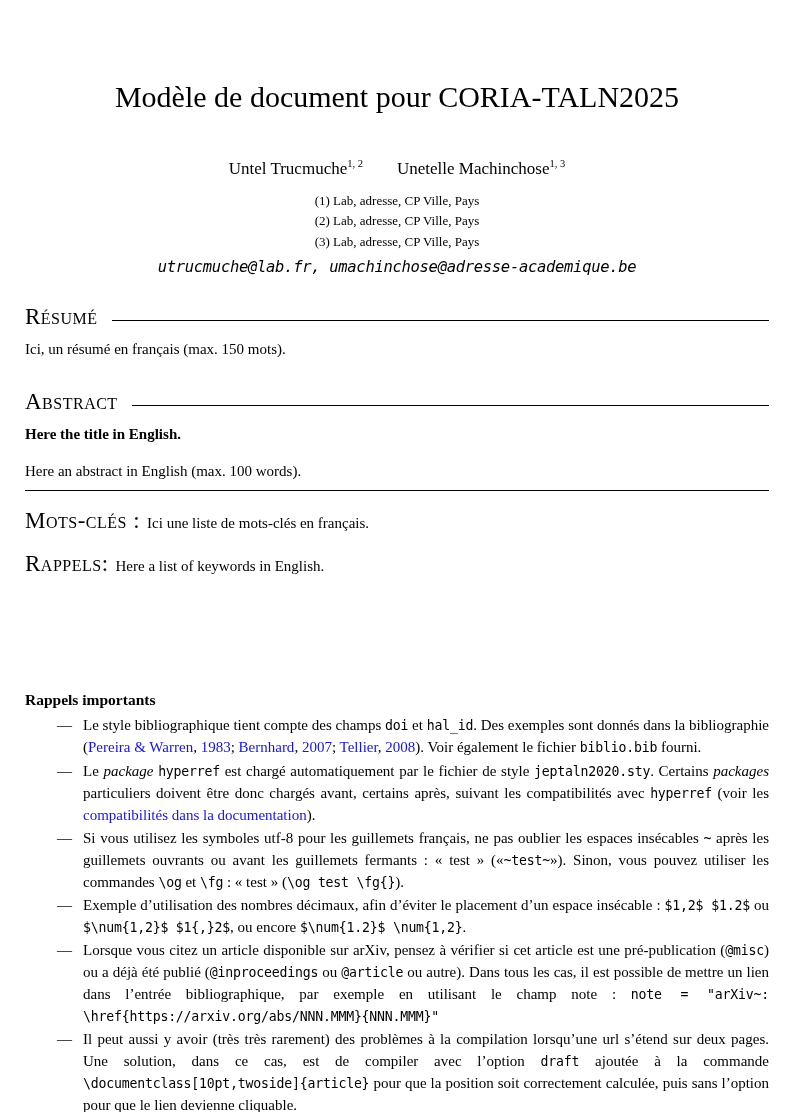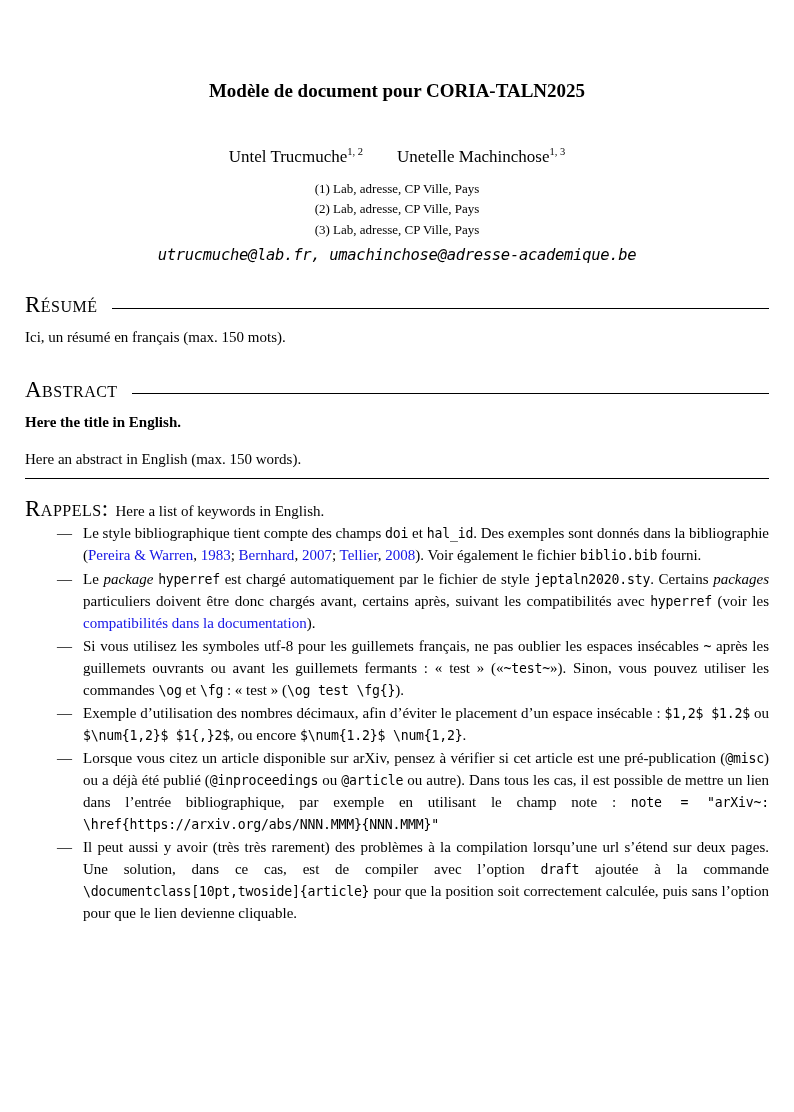--- a/index.html
+++ b/index.html
@@ -1,20 +1,20 @@
 <!DOCTYPE html>
 <html><head>
 <meta charset="utf-8">
 <style>
   * { box-sizing: border-box; }
   html, body { margin: 0; padding: 0; background: #ffffff; }
   body { width: 794px; font-family: "Liberation Serif", serif; color: #000; }
   .page { width: 794px; min-height: 1112px; padding: 80px 25px 30px 25px; background: #fff; }
 
-  .title { font-size: 19px; font-weight: bold; text-align: center; margin: 0 0 44px 0; }
+  .title { font-size: 30px; font-weight: normal; text-align: center; margin: 0 0 44px 0; }
 
   .authors { text-align: center; font-size: 17px; margin-bottom: 12px; }
   .author { margin: 0 17px; }
   .author sup { font-size: 0.62em; }
 
   .affiliations { text-align: center; font-size: 13px; line-height: 20.5px; }
   .emails { text-align: center; font-family: "DejaVu Sans Mono", "Liberation Mono", monospace; font-size: 15.5px; margin-top: 6px; letter-spacing: -0.3px; font-style: italic; }
 
   .label-rule { display: flex; margin: 28px 0 9px 0; }
   .sc-label { font-variant: small-caps; font-size: 23px; letter-spacing: 0.5px; flex: 0 0 auto; }
@@ -61,26 +61,30 @@
     <span class="sc-label">Résumé</span>
     <span class="rule-line"></span>
   </div>
   <div class="para">Ici, un résumé en français (max. 150 mots).</div>
 
   <div class="label-rule">
     <span class="sc-label">Abstract</span>
     <span class="rule-line"></span>
   </div>
   <div class="para para-bold">Here the title in English.</div>
-  <div class="para underlined">Here an abstract in English (max. 150 words).</div>
+  <div class="para underlined">Here an abstract in English (max. 100 words).</div>
 
+  <div class="kw-line">
+    <span class="sc-label">Mots-clés :</span><span>Ici une liste de mots-clés en français.</span>
+  </div>
   <div class="kw-line">
     <span class="sc-label">Rappels:</span><span>Here a list of keywords in English.</span>
   </div>
 
+  <div class="section-title">Rappels importants</div>
 
   <div class="list">
       <div class="list-item">
         <span class="dash">—</span>
         <span class="item-content">Le style bibliographique tient compte des champs <span class="code">doi</span> et <span class="code">hal_id</span>. Des exemples sont donnés dans la bibliographie (<span class="link" style="color: rgb(20, 20, 230);">Pereira &amp; Warren</span>, <span class="link" style="color: rgb(20, 20, 230);">1983</span>; <span class="link" style="color: rgb(20, 20, 230);">Bernhard</span>, <span class="link" style="color: rgb(20, 20, 230);">2007</span>; <span class="link" style="color: rgb(20, 20, 230);">Tellier</span>, <span class="link" style="color: rgb(20, 20, 230);">2008</span>). Voir également le fichier <span class="code">biblio.bib</span> fourni.</span>
       </div>
       <div class="list-item">
         <span class="dash">—</span>
         <span class="item-content">Le <span class="italic">package</span> <span class="code">hyperref</span> est chargé automatiquement par le fichier de style <span class="code">jeptaln2020.sty</span>. Certains <span class="italic">packages</span> particuliers doivent être donc chargés avant, certains après, suivant les compatibilités avec <span class="code">hyperref</span> (voir les <span class="link" style="color: rgb(20, 20, 230);">compatibilités dans la documentation</span>).</span>
       </div>

